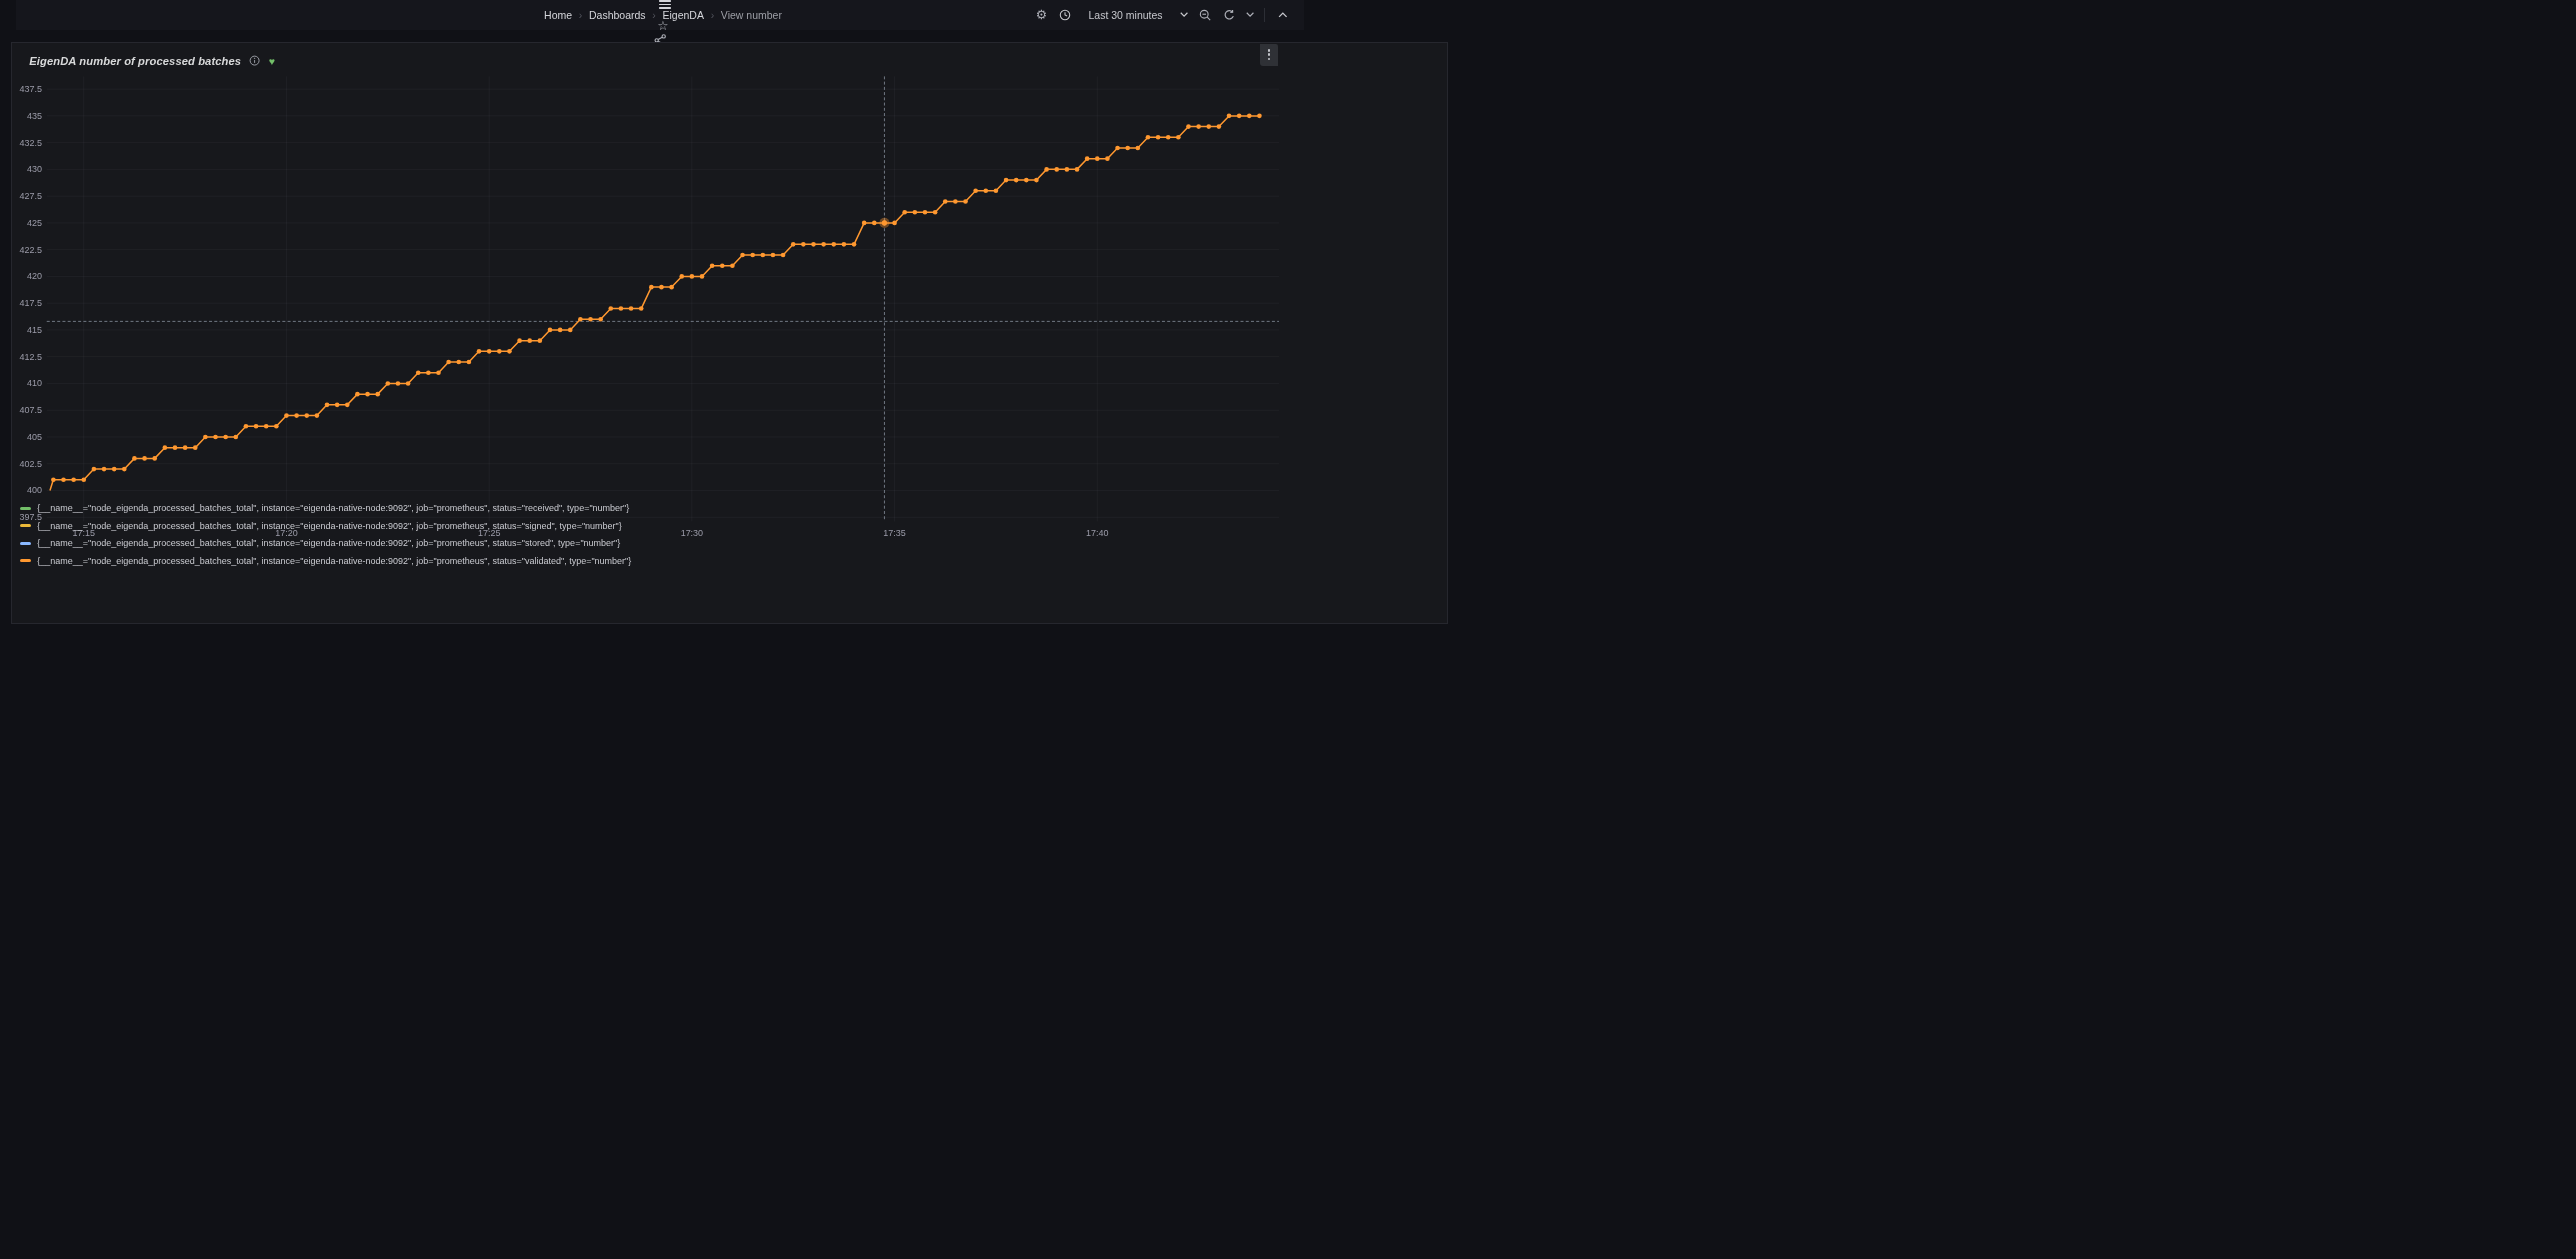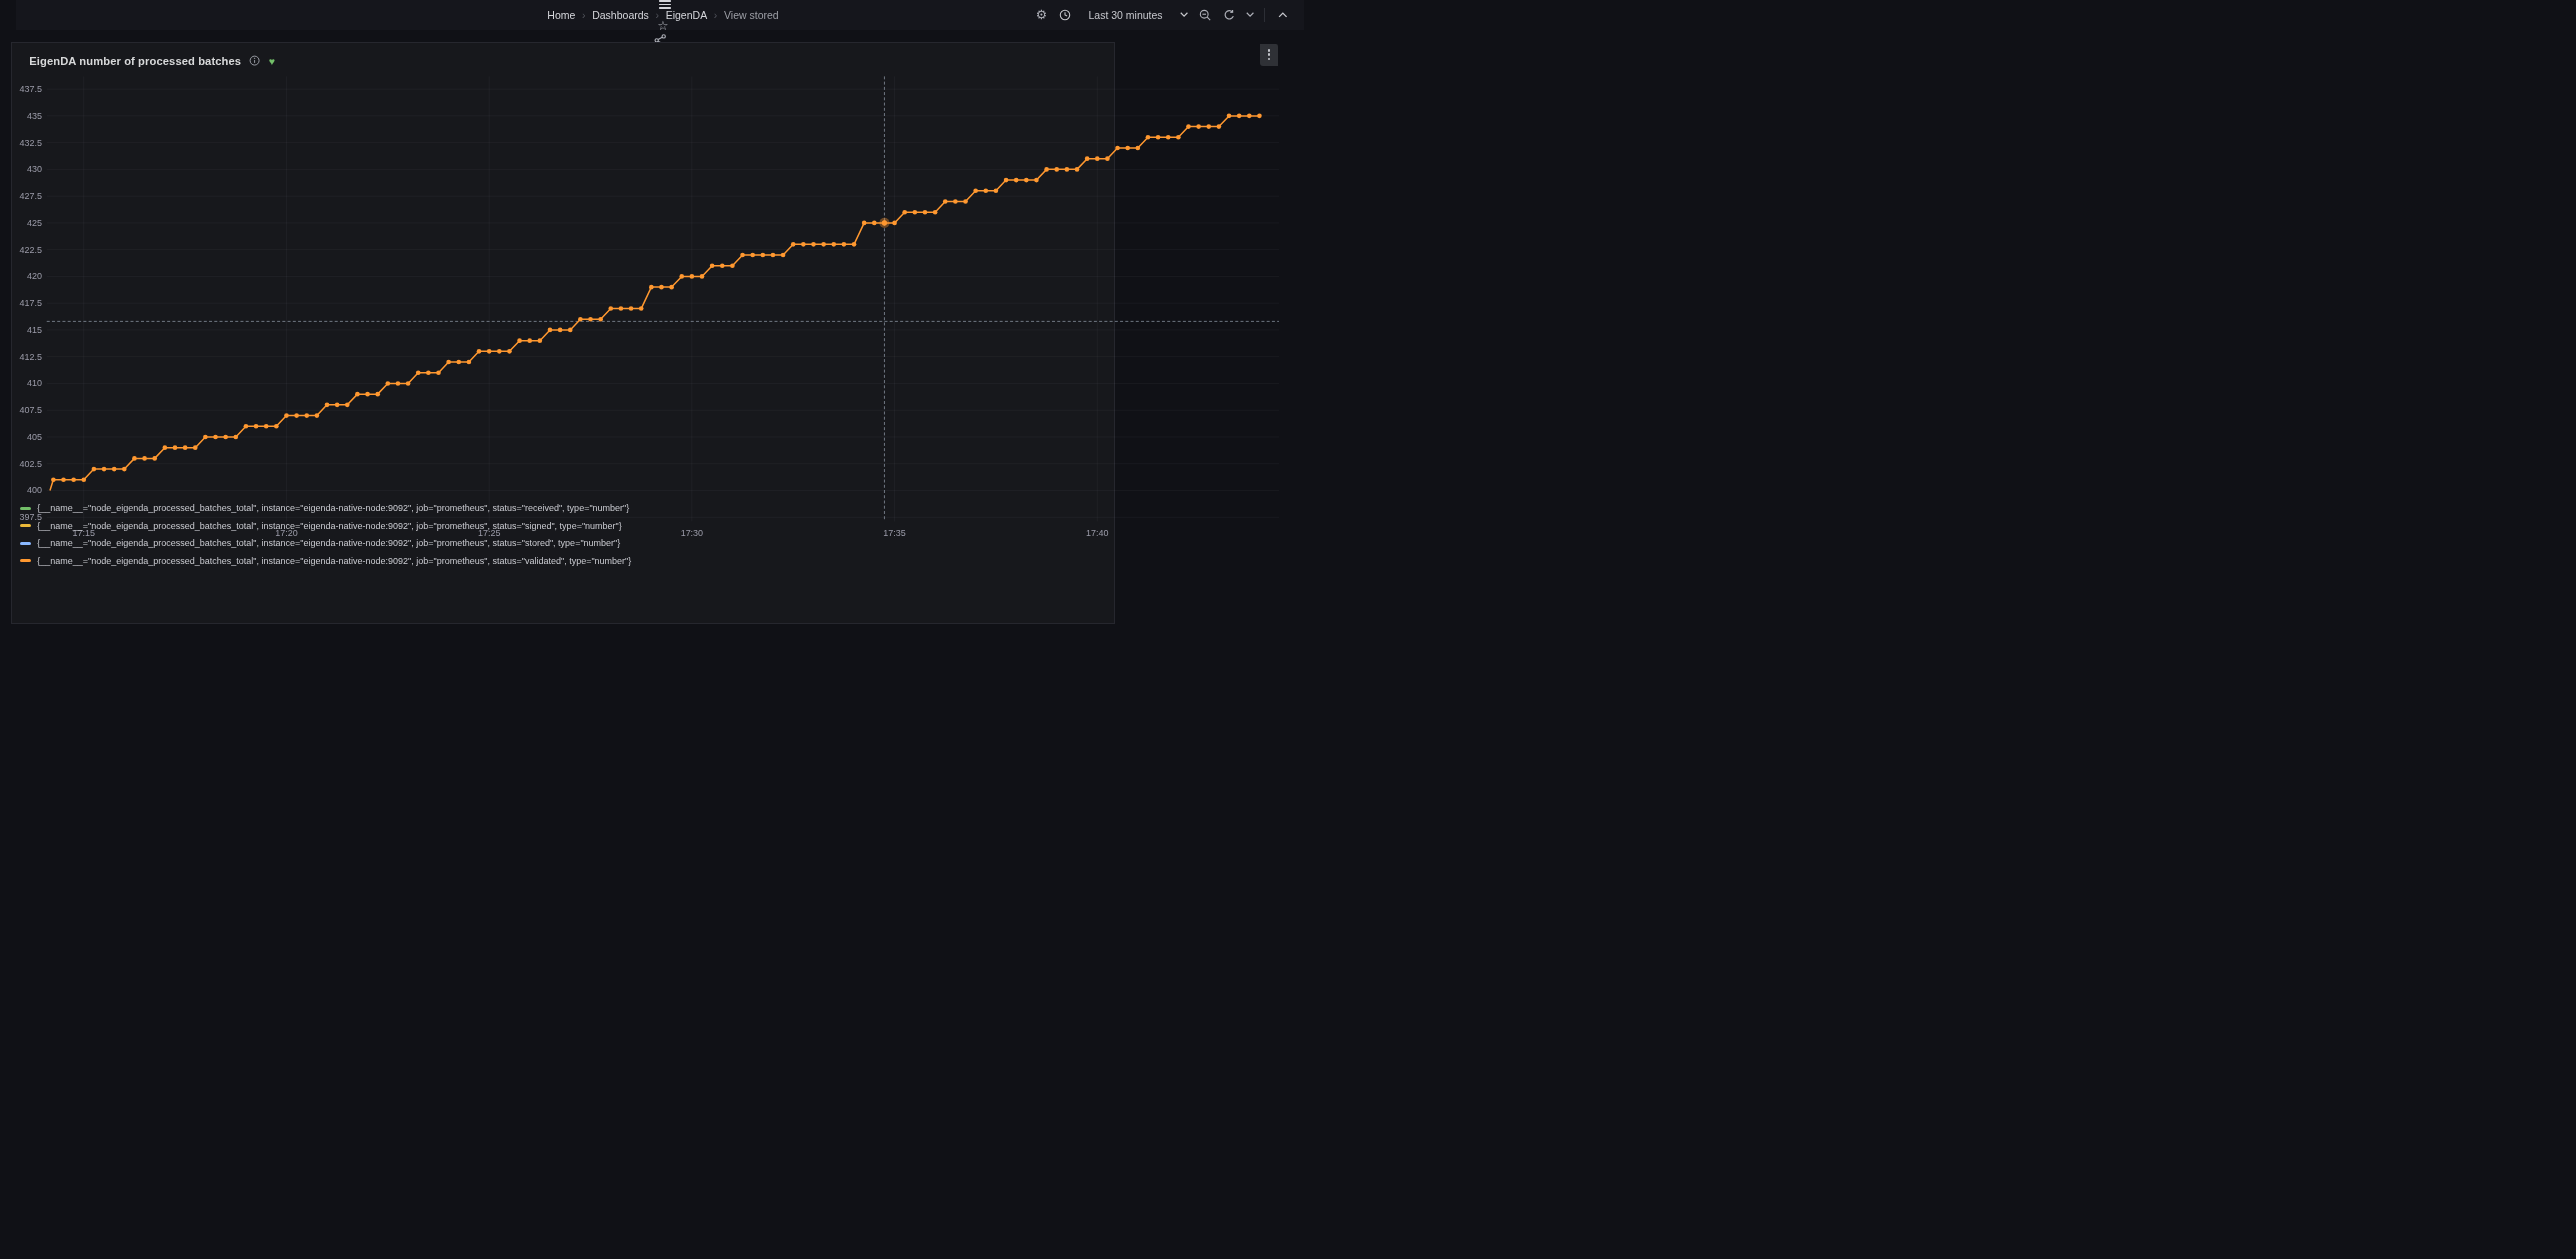--- a/index.html
+++ b/index.html
@@ -20,22 +20,22 @@
     width:21px; height:21px; cursor:pointer; }
   .tb-icon svg { display:block; }
   .star-glyph { font-size:12.7px; line-height:1; position:relative; top:-0.7px; }
   .gear-glyph { font-size:12.7px; line-height:1; }
   .topbar-right { position:absolute; right:10.5px; top:0; height:30px; display:flex; align-items:center; gap:3px; }
   .timepicker { display:flex; align-items:center; gap:17px; color:#C7C8CD; font-size:10.5px;
     padding:0 4.5px; cursor:pointer; }
   .tb-divider { width:0.7px; height:13.5px; background:#2C2E35; margin:0 4.5px; }
 
   
-  .panel { position:absolute; left:11.2px; top:42px; width:1104px; height:582px;
-    background:#17181C; border:0.7px solid #26272E; border-radius:0; }
+  .panel { position:absolute; left:11.2px; top:42px; width:1437px; height:582px;
+    background:#17181C; border:0.7px solid #26272E; border-radius:0;font-style:italic; }
   .panel-header { position:absolute; left:17px; top:9px; height:18px; display:flex;
     align-items:center; gap:8.2px; }
   .panel-title { font-size:11.2px; font-weight:600; color:#D8D9DA; letter-spacing:0.1px; }
   .info-icon, .heart-icon { display:flex; align-items:center; }
   .heart-icon { font-size:10.5px; line-height:1; }
   .kebab-btn { position:absolute; left:1248px; top:0.7px; width:18px; height:22px;
     background:#2F3136; border-radius:0 2.2px 0 3px; display:flex; flex-direction:column;
     align-items:center; justify-content:center; gap:1.9px; cursor:pointer; }
   .kebab-btn i { width:2.5px; height:2.5px; border-radius:50%; background:#C4C6CC; }
 
@@ -55,21 +55,21 @@
       <span></span>
       <span></span>
   </div>
   <div class="breadcrumb">
     <span class="crumb">Home</span>
     <span class="crumb-sep">›</span>
     <span class="crumb">Dashboards</span>
     <span class="crumb-sep">›</span>
     <span class="crumb">EigenDA</span>
     <span class="crumb-sep">›</span>
-    <span class="crumb muted">View stored</span>
+    <span class="crumb muted">View number</span>
   </div>
   <div class="tb-icon" style="margin-left:6px;">
     <span class="star-glyph">☆</span>
   </div>
   <div class="tb-icon">
     <svg width="12.7" height="12.7" viewBox="0 0 17 17" fill="none" stroke="#AEB0B8" stroke-width="1.5">
       <circle cx="13" cy="3.2" r="2.2"></circle>
         <circle cx="3.6" cy="8.5" r="2.2"></circle>
         <circle cx="13" cy="13.8" r="2.2"></circle>
       <line x1="5.6" y1="7.4" x2="11" y2="4.3"></line>

